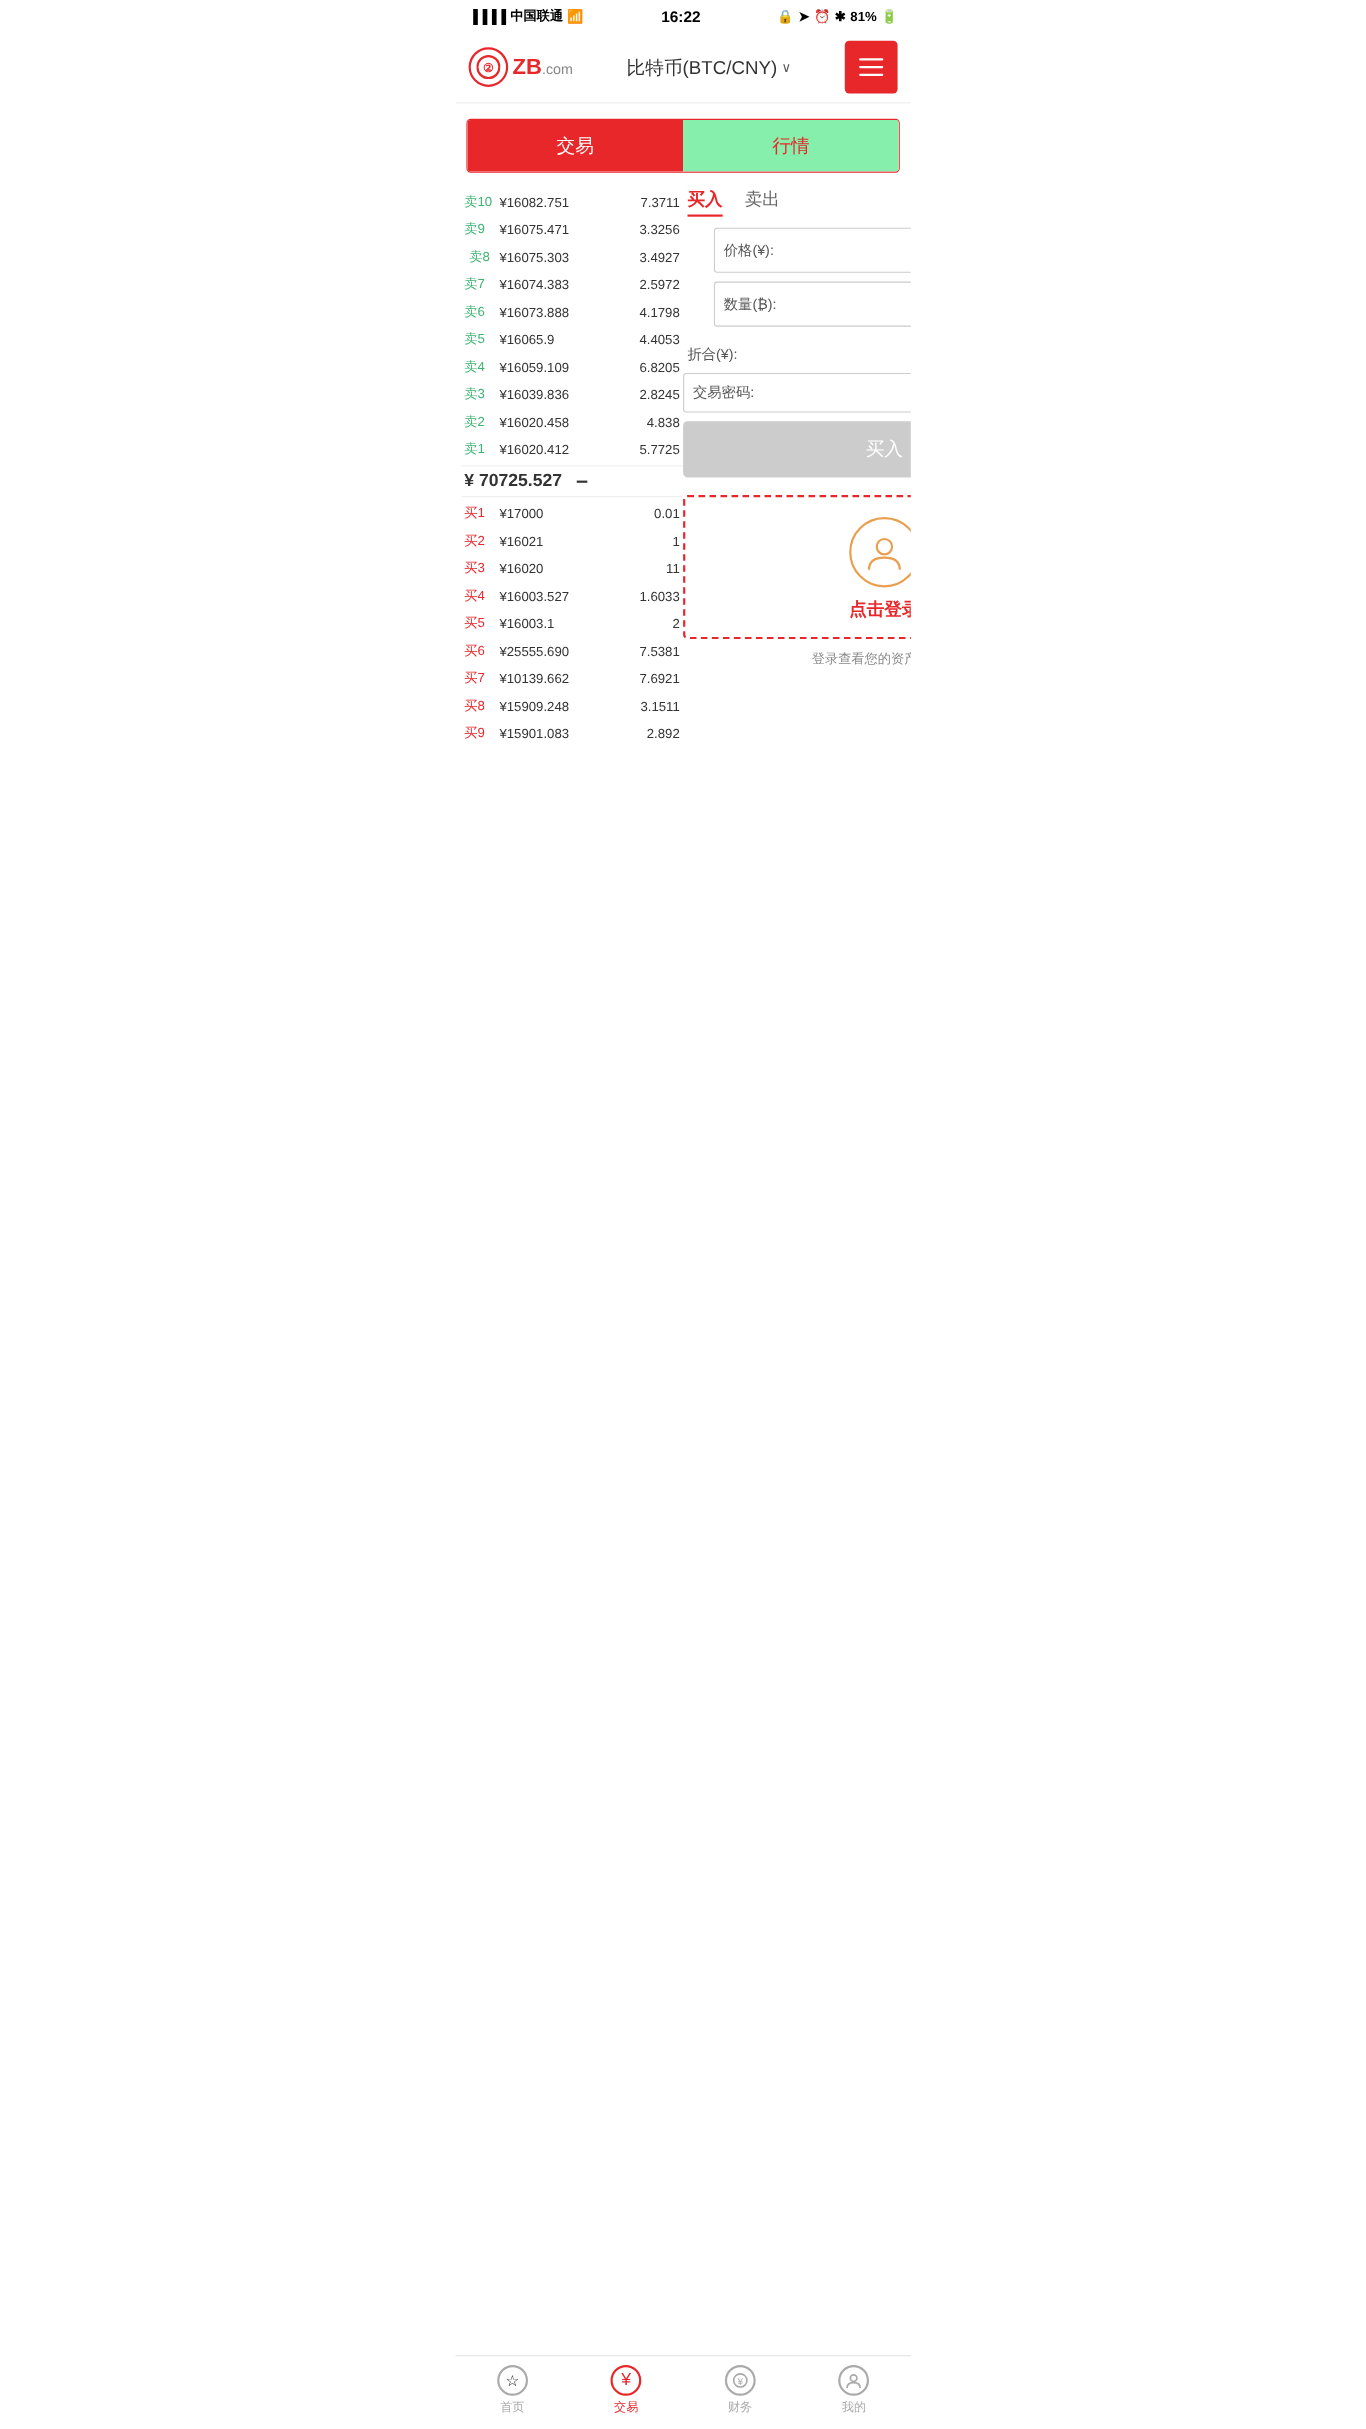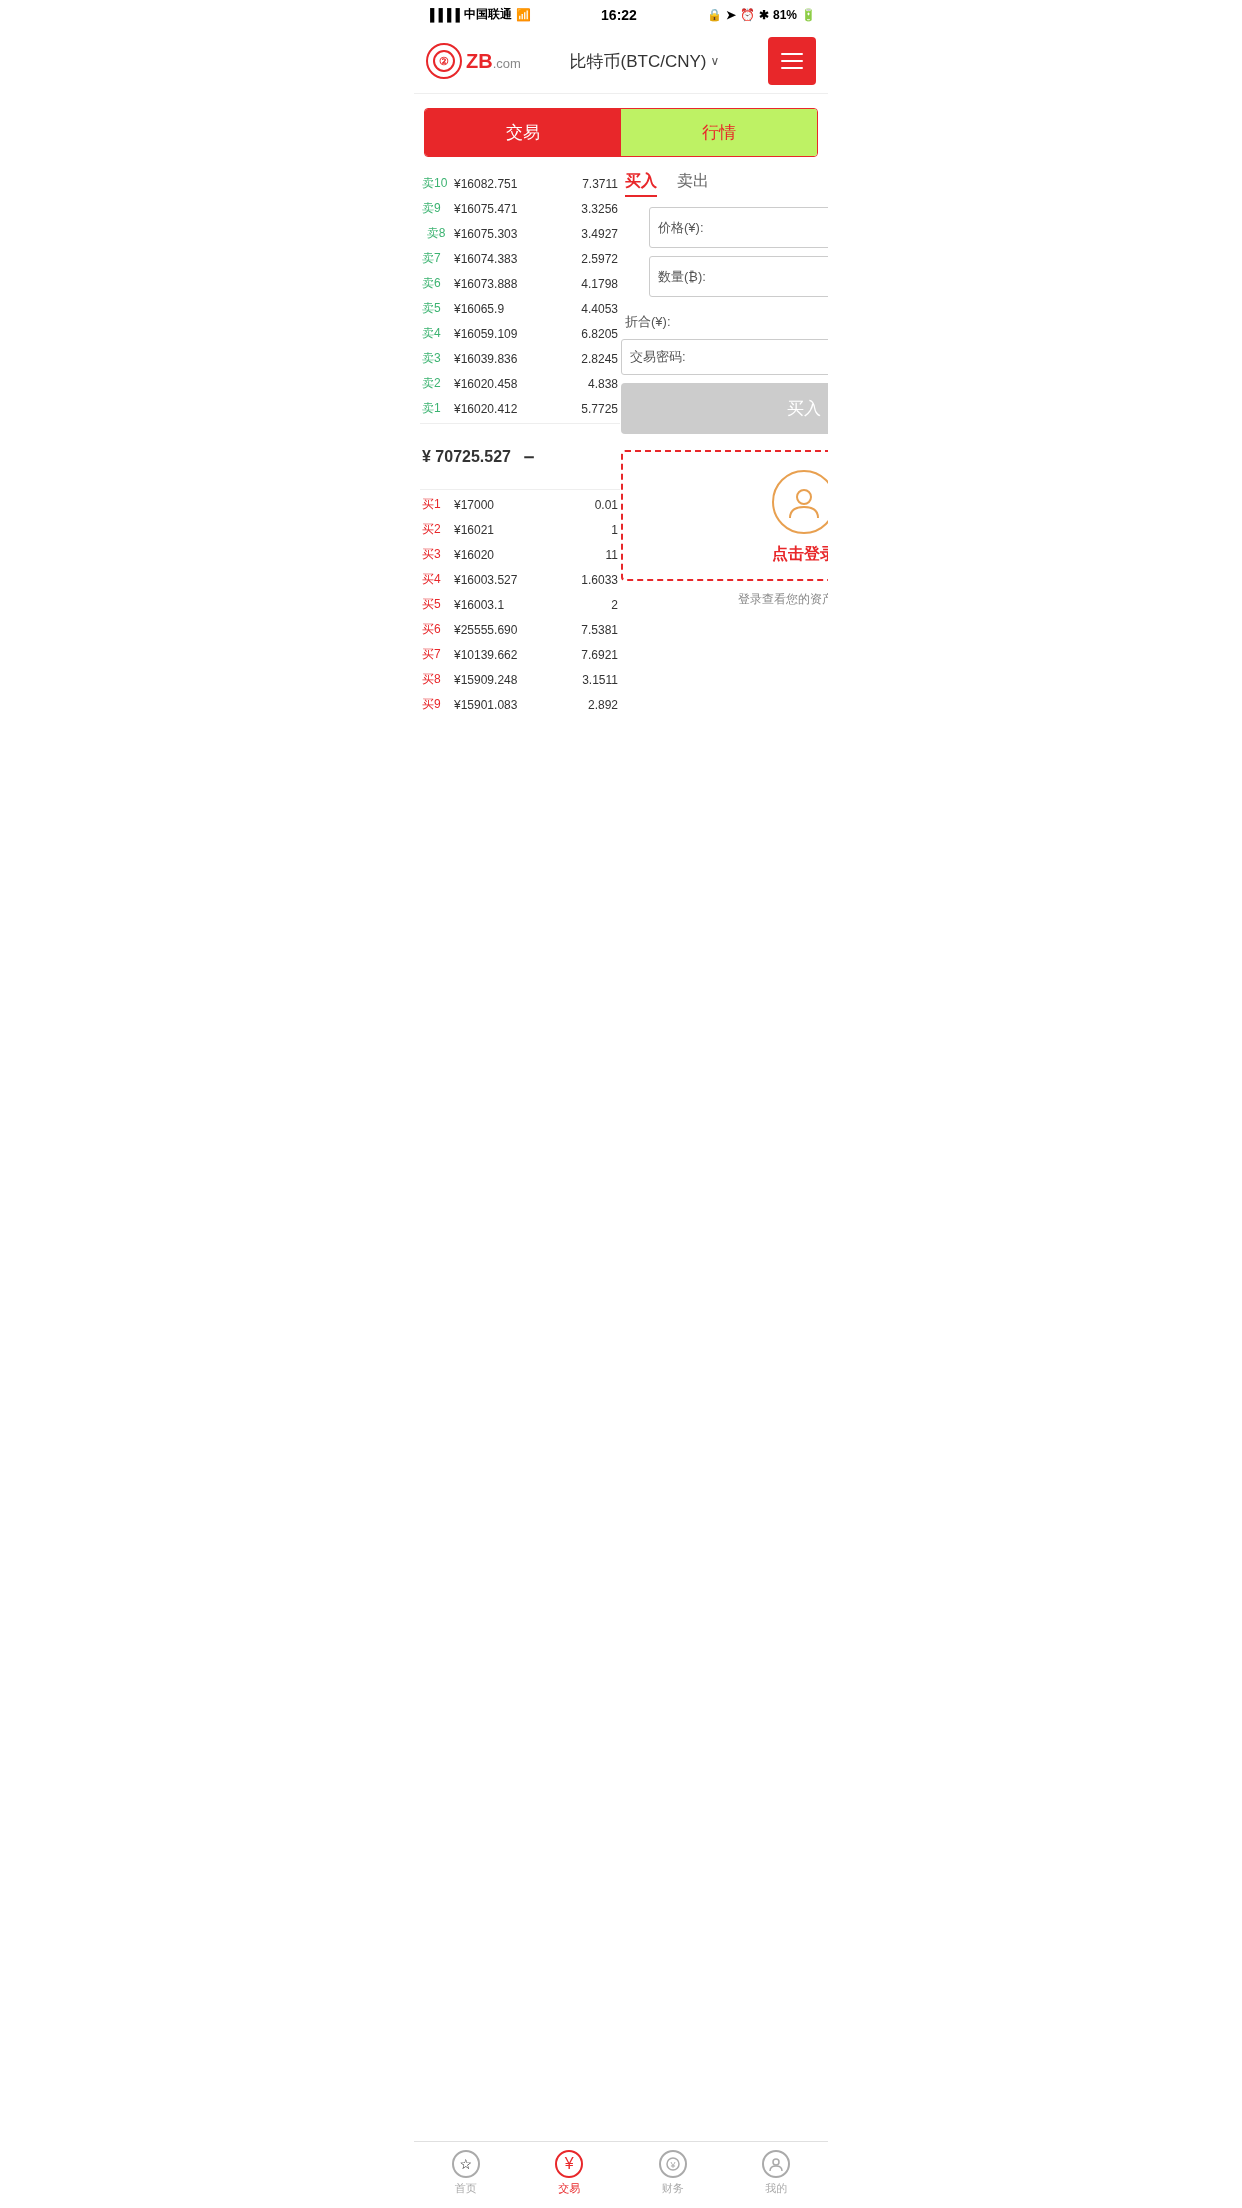--- a/index.html
+++ b/index.html
@@ -77,21 +77,21 @@
       text-align: center;
       padding: 12px 0;
       font-size: 17px;
       cursor: pointer;
     }
     .tab-item.active {
       background: #e8272a;
       color: #fff;
     }
     .tab-item.inactive {
-      background: #bef264;
+      background: #86efac;
       color: #e8272a;
     }
 
     
     .main-content {
       display: flex;
       padding: 0 6px;
       gap: 1px;
     }
 
@@ -107,21 +107,21 @@
       align-items: center;
     }
     .order-row .label { color: #3cb371; font-weight: 500; min-width: 28px; }
     .order-row .price { color: #333; flex: 1; text-align: left; padding-left: 4px; }
     .order-row .qty { color: #333; text-align: right; }
     .order-row.buy .label { color: #e8272a; }
 
     .mid-price {
       display: flex;
       align-items: center;
-      padding: 19px 2px;
+      padding: 0 2px;
       gap: 8px;
       font-size: 18px;
       font-weight: bold;
       color: #333;
       border-top: 1px solid #eee;
       border-bottom: 1px solid #eee;
       margin: 2px 0;
     }
     .mid-price .minus {
       font-size: 20px; font-weight: bold;

